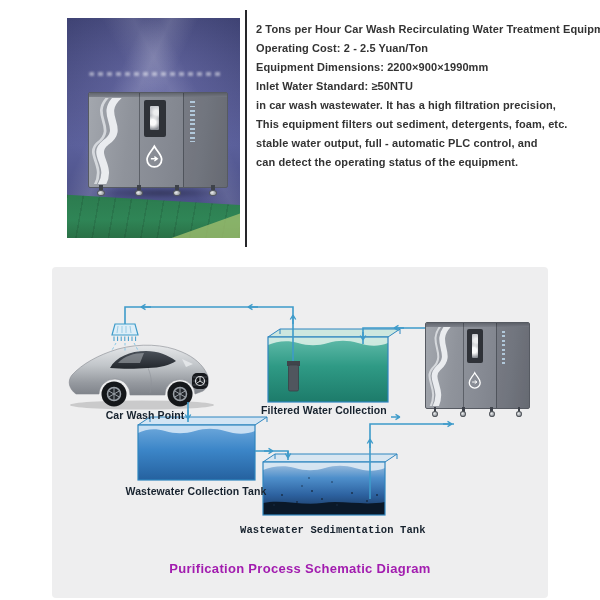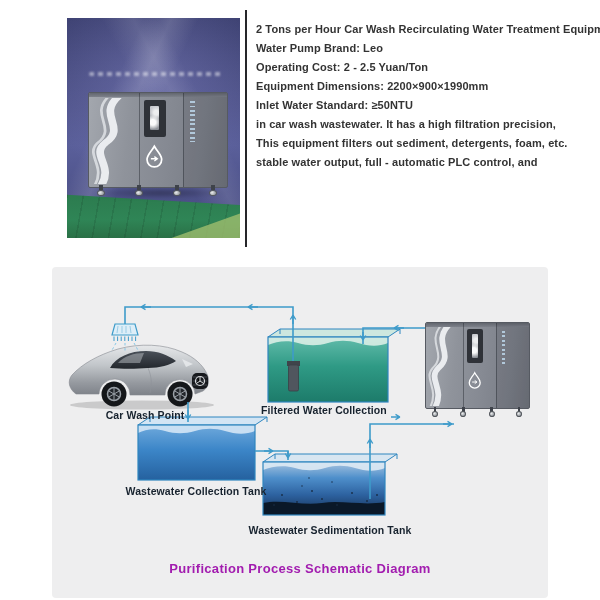--- a/index.html
+++ b/index.html
@@ -107,27 +107,27 @@
       <div class="caster" style="left:86%">
           <span class="wheel"></span>
         </div>
     </div>
   </div>
 
   <div class="separator"></div>
 
   <div class="specs">
     <div class="spec-line">2 Tons per Hour Car Wash Recirculating Water Treatment Equipment</div>
-    <div class="spec-line">Water Pump Brand: Leo</div>
     <div class="spec-line">Operating Cost: 2 - 2.5 Yuan/Ton</div>
     <div class="spec-line">Equipment Dimensions: 2200×900×1990mm</div>
     <div class="spec-line">Inlet Water Standard: ≥50NTU</div>
     <div class="spec-line">in car wash wastewater. It has a high filtration precision,</div>
     <div class="spec-line">This equipment filters out sediment, detergents, foam, etc.</div>
     <div class="spec-line">stable water output, full - automatic PLC control, and</div>
+    <div class="spec-line">can detect the operating status of the equipment.</div>
   </div>
 
   <div class="diagram">
 
     <svg class="d-svg" viewBox="0 0 496 331">
       <defs>
         <linearGradient id="gFilt" x1="0" y1="0" x2="0" y2="1">
           <stop offset="0" stop-color="#62bcab"></stop>
             <stop offset=".45" stop-color="#2f9a85"></stop>
             <stop offset="1" stop-color="#1d7b6a"></stop>
@@ -284,17 +284,17 @@
           <span class="wheel"></span>
         </div>
       <div class="caster" style="left:86%">
           <span class="wheel"></span>
         </div>
     </div>
 
     <div class="dlabel" style="left:33px;top:142px;width:120px;">Car Wash Point</div>
     <div class="dlabel" style="left:192px;top:137px;width:160px;">Filtered Water Collection</div>
     <div class="dlabel" style="left:64px;top:218px;width:160px;">Wastewater Collection Tank</div>
-    <div class="dlabel" style="left:188px;top:257px;width:180px;">Wastewater Sedimentation Tank</div>
+    <div class="dlabel" style="left:188px;top:257px;width:180px;font-family:Liberation Mono, monospace;">Wastewater Sedimentation Tank</div>
     <div class="d-title">Purification Process Schematic Diagram</div>
   </div>
 
 </div>
 
 </body></html>

